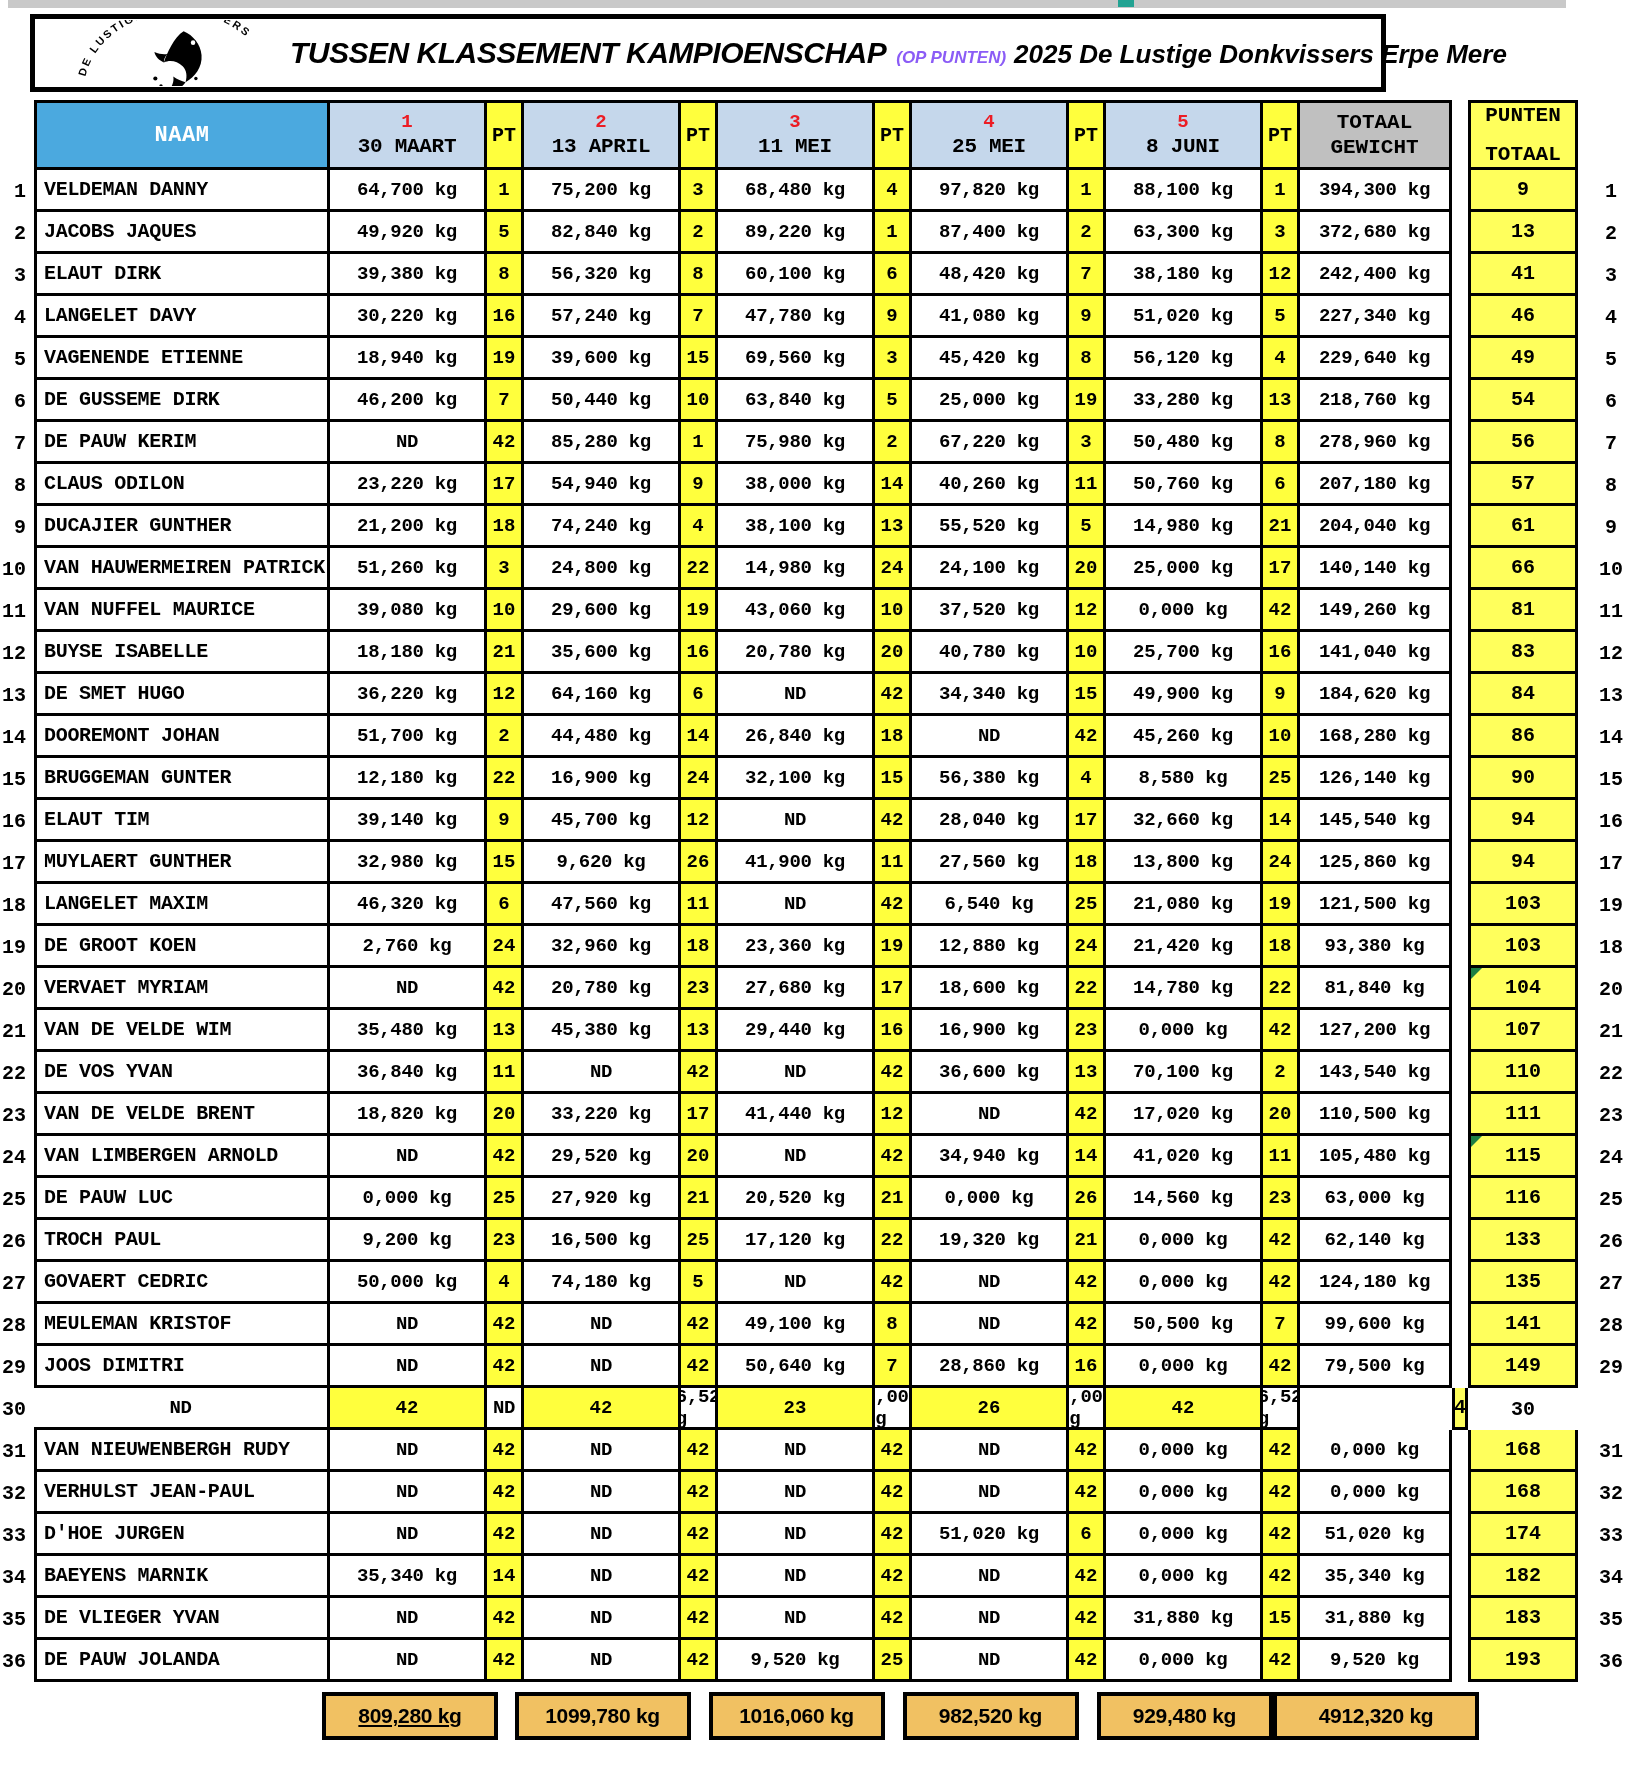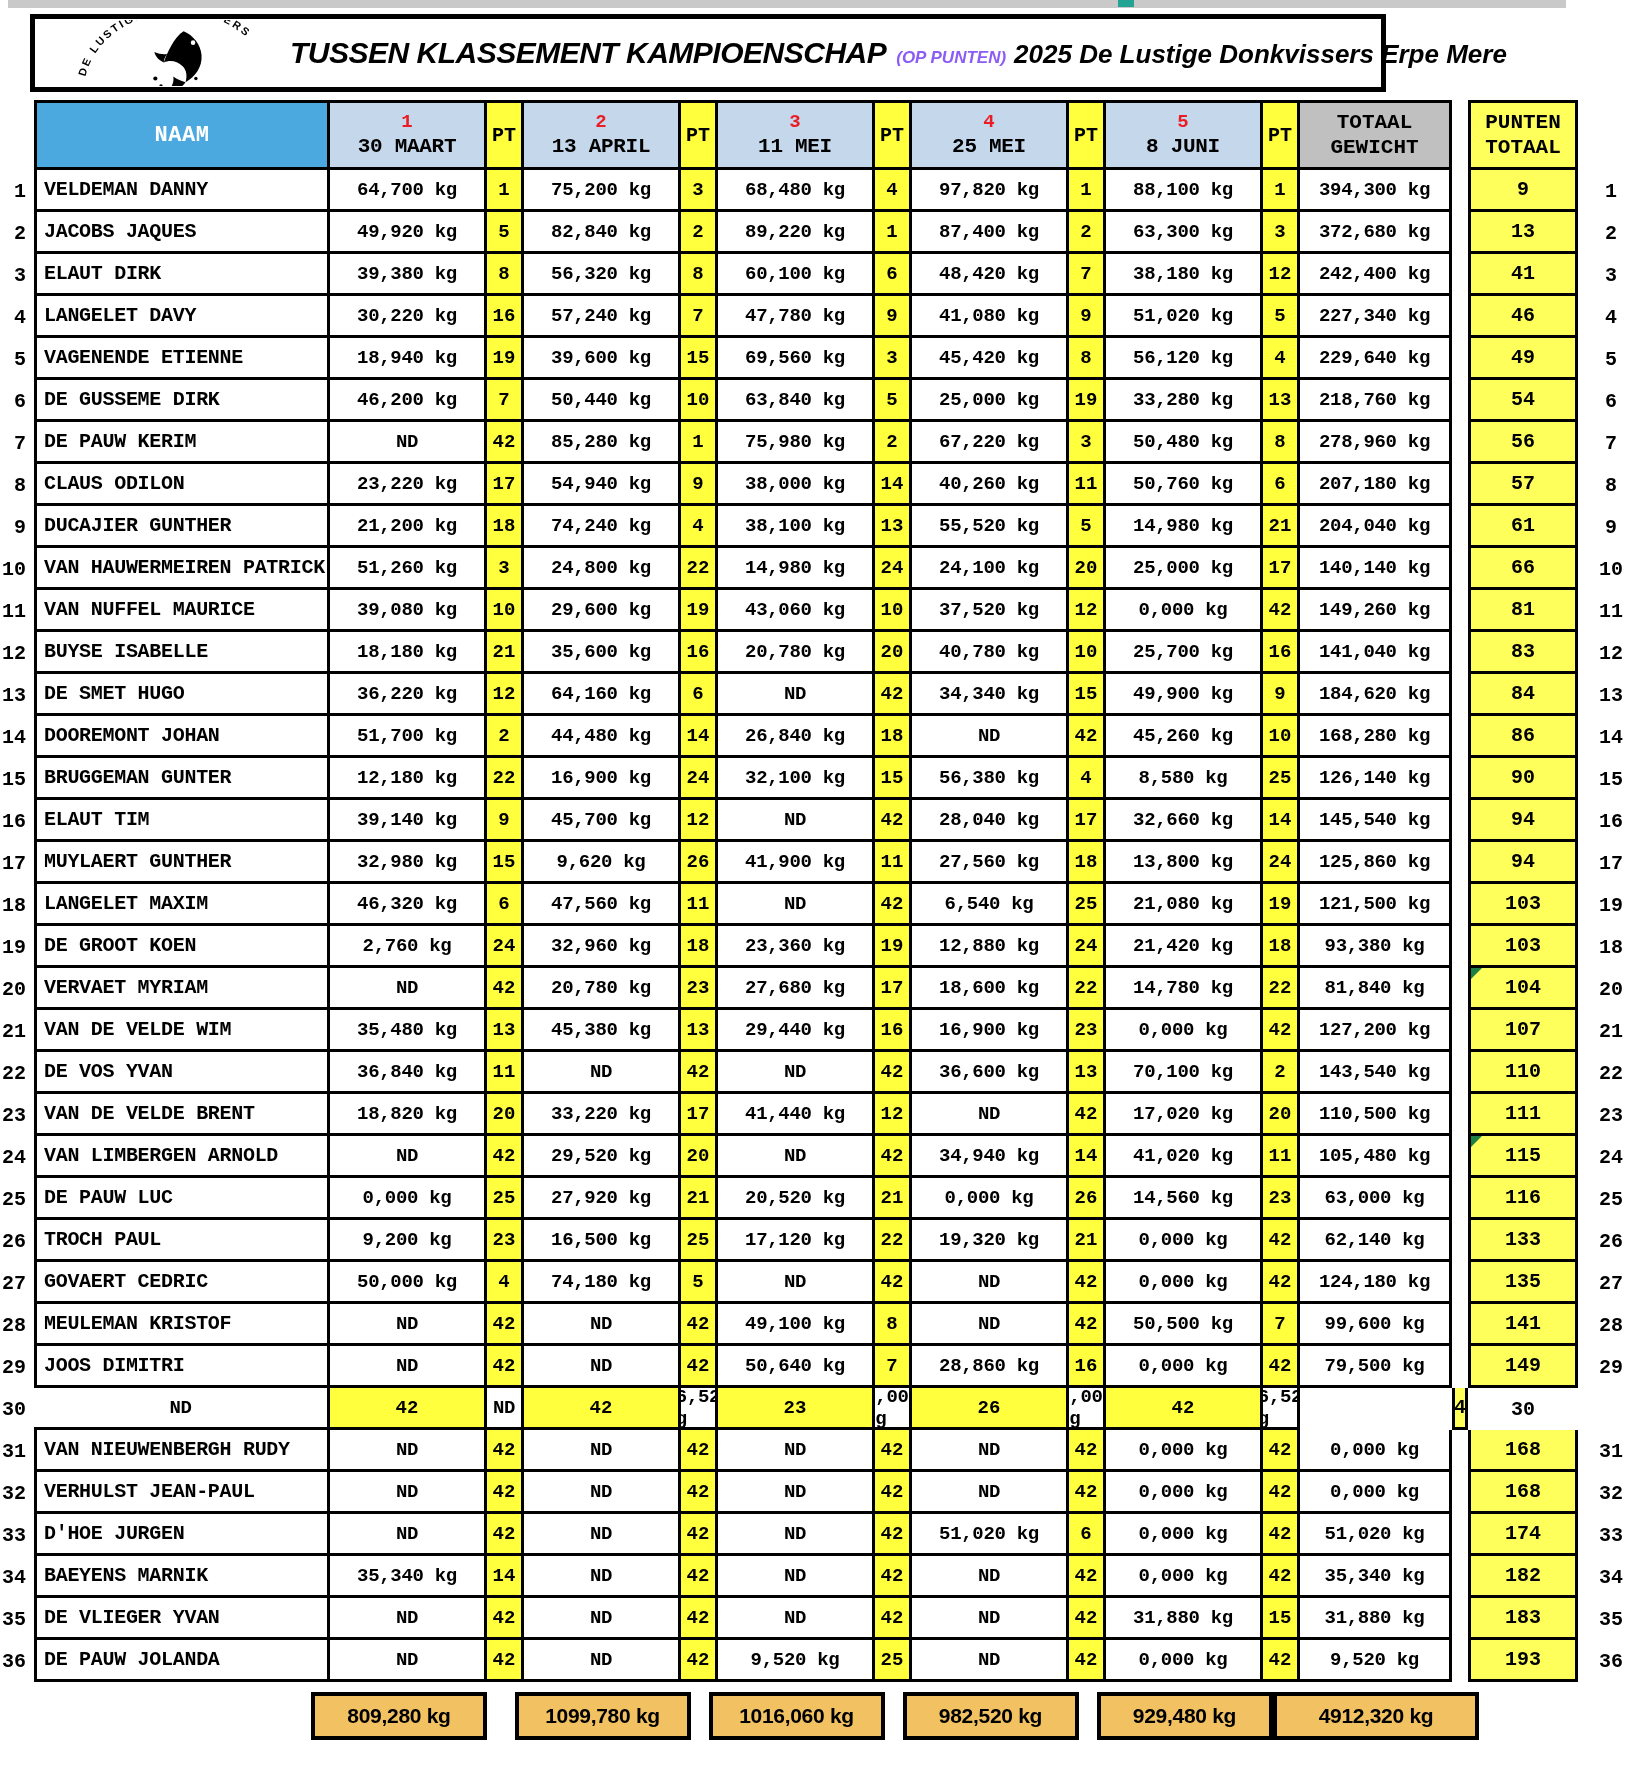--- a/index.html
+++ b/index.html
@@ -45,21 +45,21 @@
   .gap-cell{border:none !important;background:transparent;}
   .lrank{border:none !important;background:transparent;justify-content:flex-end;padding-right:8px;font-size:20px;}
   .rrank{border:none !important;background:transparent;font-size:20px;}
   .name-cell{border-left:3px solid #000;justify-content:flex-start;padding-left:7px;font-size:20px;letter-spacing:-0.3px;}
   .naam-hcell{border-left:3px solid #000;background:var(--blue);color:#fff;font-size:22px;letter-spacing:0.5px;}
   .date-hcell{background:var(--lblue);flex-direction:column;line-height:1.2;}
   .date-hcell .rnum{color:var(--red);font-size:19px;}
   .date-hcell .dtxt{font-size:21px;letter-spacing:-0.3px;}
   .pt-hcell{background:var(--yellow);font-size:20px;}
   .totaal-hcell{background:var(--grayhead);flex-direction:column;line-height:1.2;font-size:21px;}
-  .punten-hcell{background:var(--pyellow);border:3px solid #000;flex-direction:column;line-height:1.2;font-size:21px;}
+  .punten-hcell{background:var(--pyellow);border:3px solid #000;flex-direction:column;line-height:1.2;font-size:21px;justify-content:space-between;}
   .weight-cell{font-size:19px;letter-spacing:-0.3px;}
   .pt-cell{background:var(--yellow);font-size:19px;}
   .total-cell{font-size:19px;letter-spacing:-0.3px;}
   .punten-cell{background:var(--pyellow);border-left:3px solid #000;border-right:3px solid #000;font-size:20px;position:relative;}
   .flag{position:absolute;left:0;top:0;width:0;height:0;
     border-top:11px solid #1D7F44;border-right:11px solid transparent;}
 
   .footer{position:absolute;left:0;top:1692px;width:1644px;height:60px;}
   .fbox{
     position:absolute;top:0;height:48px;background:var(--orange);
@@ -792,19 +792,19 @@
         <div class="cell pt-cell">42</div>
         <div class="cell total-cell">9,520 kg</div>
         <div class="cell gap-cell"></div>
         <div class="cell punten-cell">193</div>
         <div class="cell rrank">36</div>
       </div>
     </div>
 </div>
 
 <div class="footer" id="footer">
-    <div class="fbox" style="width: 176px; left: 311px;">809,280 kg</div>
+    <div class="fbox" style="width: 176px; left: 322px; text-decoration: underline;">809,280 kg</div>
     <div class="fbox" style="width: 176px; left: 514.5px;">1099,780 kg</div>
     <div class="fbox" style="width: 176px; left: 708.5px;">1016,060 kg</div>
     <div class="fbox" style="width: 176px; left: 902.5px;">982,520 kg</div>
     <div class="fbox" style="width: 176px; left: 1096.5px;">929,480 kg</div>
     <div class="fbox" style="width: 206px; left: 1273px;">4912,320 kg</div>
   </div>
 
 </body></html>

